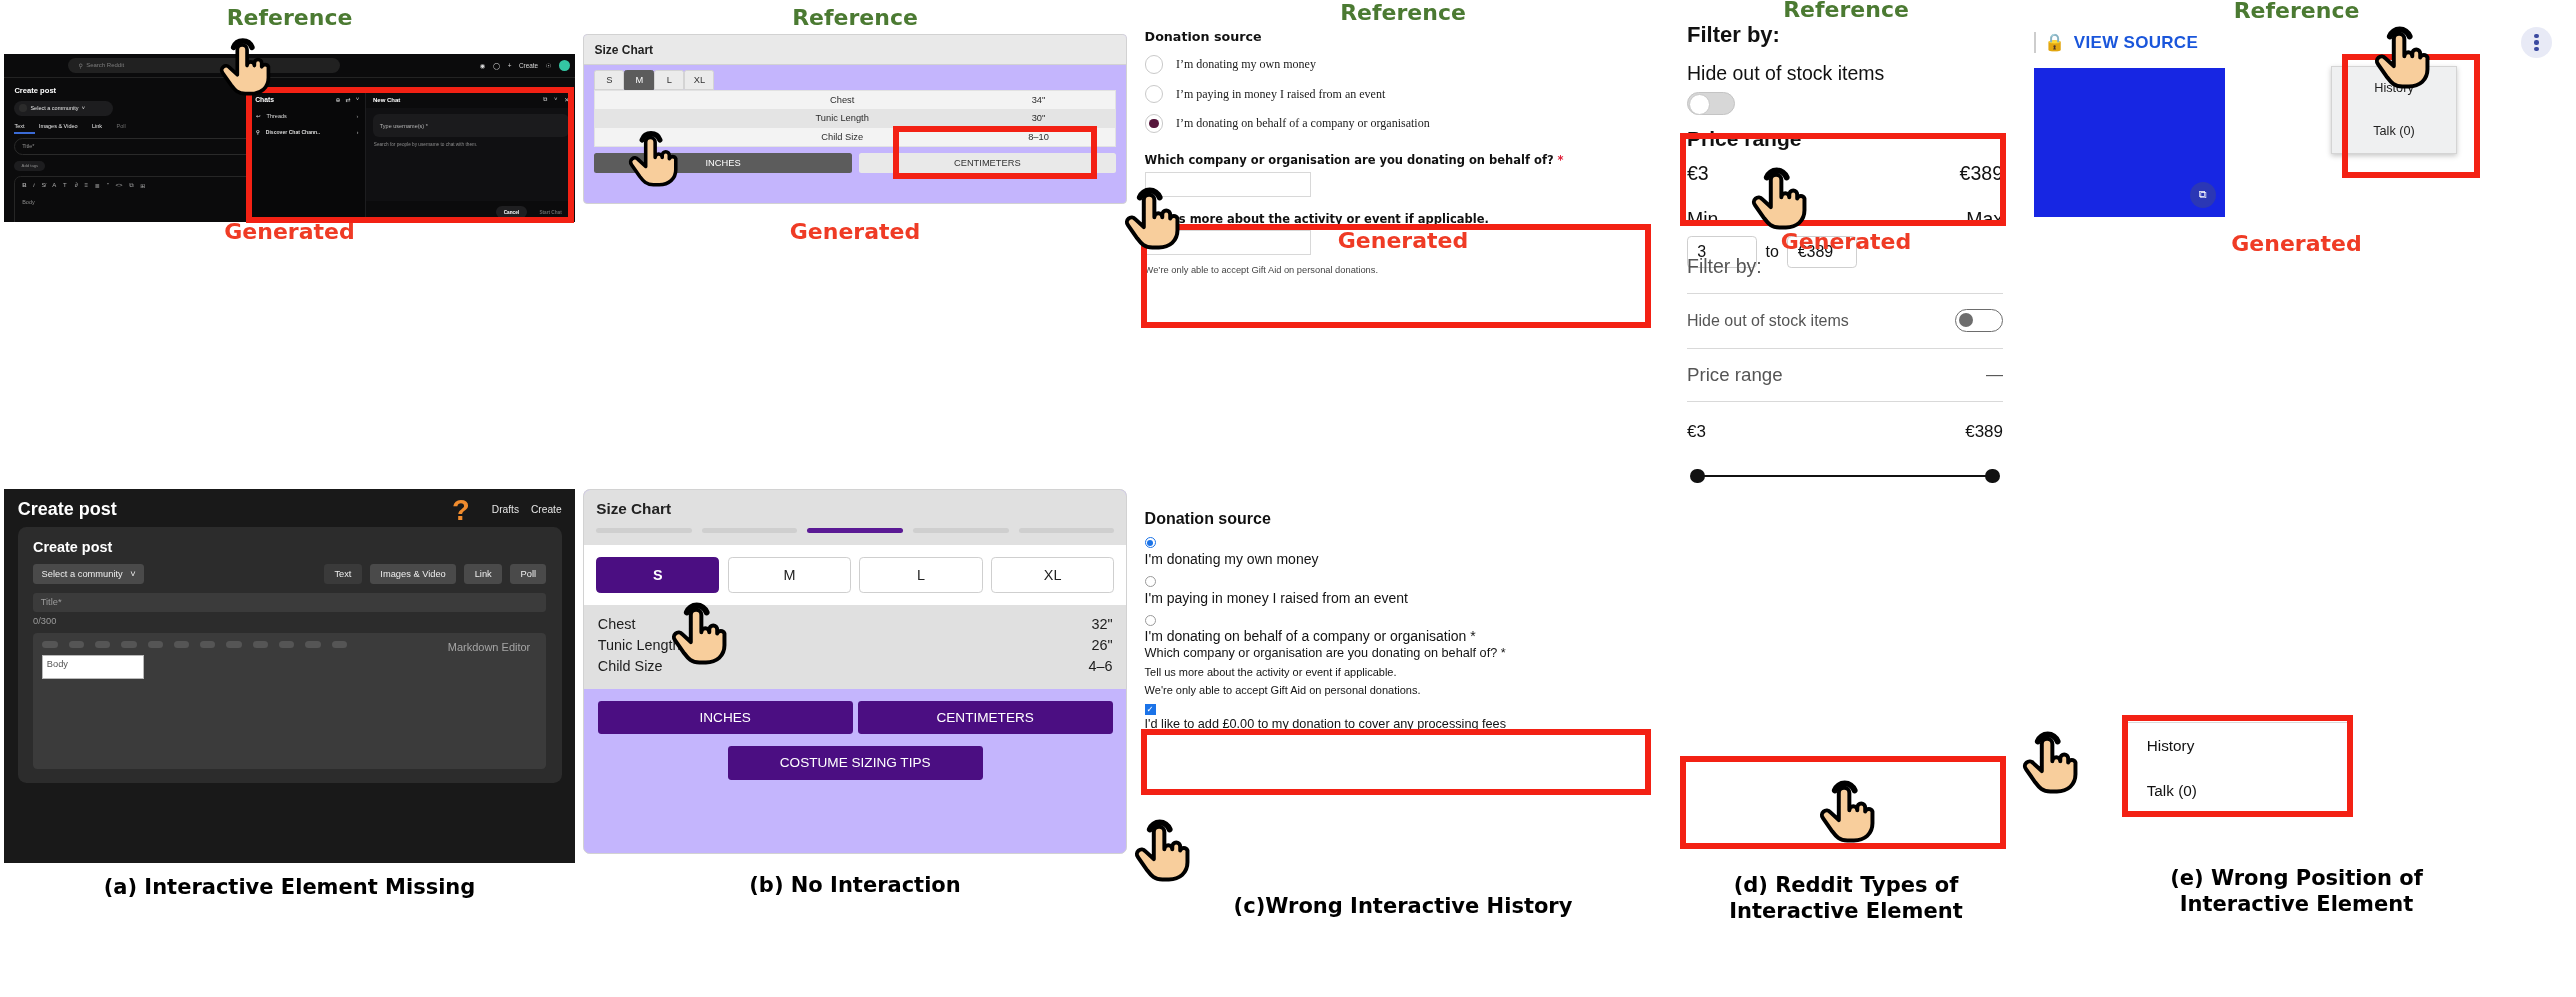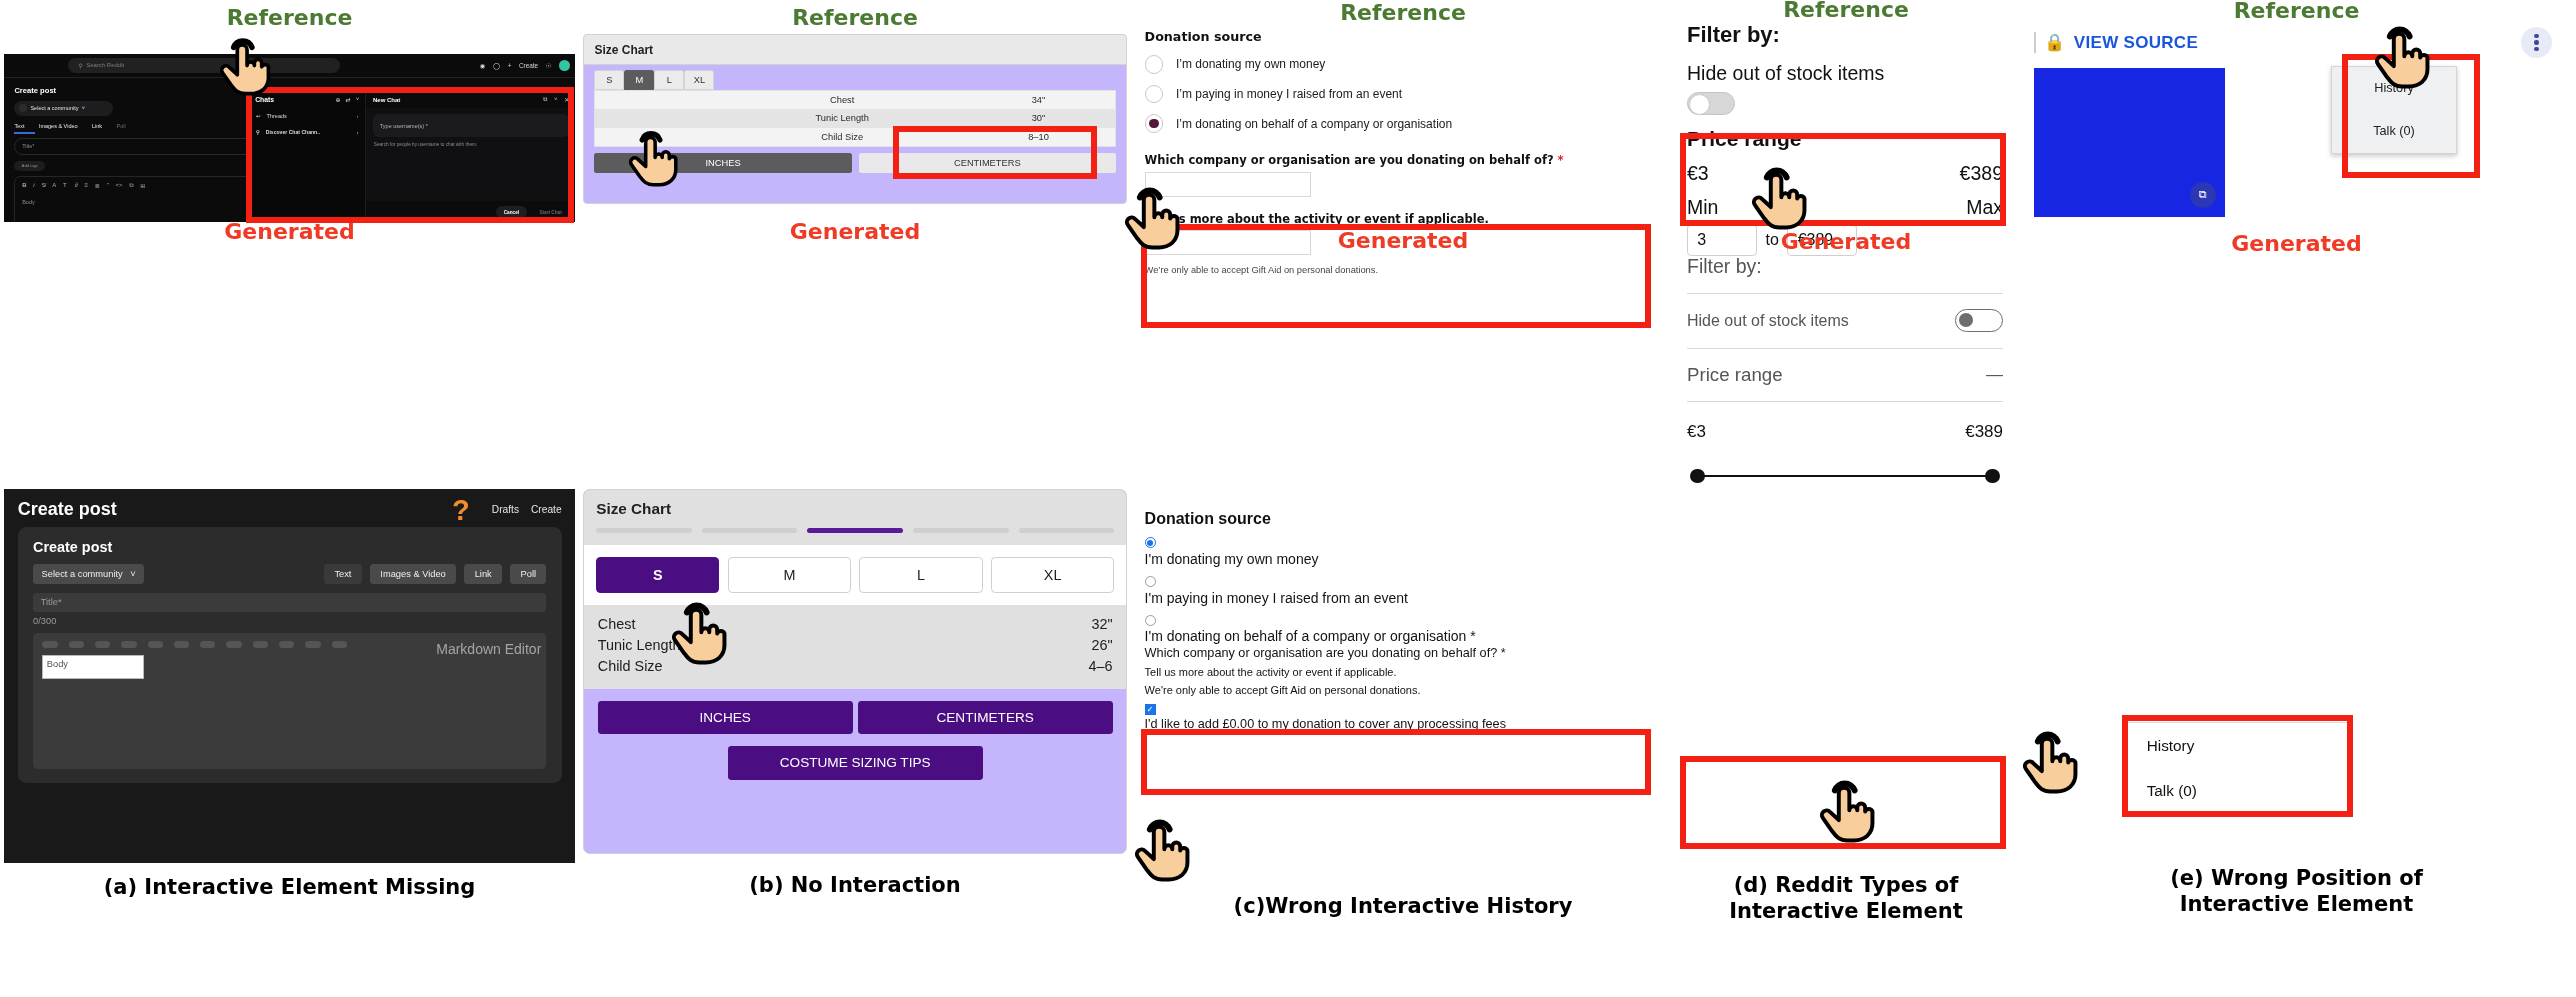--- a/index.html
+++ b/index.html
@@ -85,21 +85,21 @@
       display:flex; align-items:center; gap:7.6px; }
   .ag-tabs { margin-left:auto; display:flex; gap:8.5px; }
   .ag-tab { background:#4a4a4a; color:#eee; font-size:9.3px; border-radius:3.4px; padding:5.1px 10.2px; }
   .ag-tab.sel { background:#3a3a3a; }
   .ag-input { margin-top:8.5px; height:18.7px; background:#3b3b3b; border-radius:3.4px; color:#9b9b9b;
       font-size:9.3px; display:flex; align-items:center; padding-left:7.6px; }
   .ag-count { color:#9b9b9b; font-size:9.3px; margin-top:4.2px; }
   .ag-edit { margin-top:7.6px; background:#3b3b3b; border-radius:4.2px; height:136px; padding:7.6px 9.3px; position:relative; }
   .ag-pills { display:flex; gap:11px; }
   .ag-pill { width:15.3px; height:6.8px; border-radius:4.2px; background:#555; }
-  .ag-md { position:absolute; right:5px; top:7.6px; color:#a5a5a5; font-size:14px; }
+  .ag-md { position:absolute; right:16px; top:7.6px; color:#a5a5a5; font-size:11px; }
   .ag-body { margin-top:7.6px; width:102px; height:24px; background:#fff; border:0.8px solid #b9b9b9;
       color:#555; font-size:9.3px; padding:2.5px 3.4px; }
   .ag-foot { display:flex; align-items:center; margin-top:10.2px; }
   .ag-save { background:#4a4a4a; color:#eee; font-size:9.3px; border-radius:3.4px; padding:5.1px 10.2px; }
   .ag-post { margin-left:auto; background:#4a4a4a; color:#eee; font-size:9.3px; border-radius:3.4px; padding:5.1px 12px; }
 
   
   .b-card { position:absolute; background:#c4b5fd; border:0.8px solid #d2d2d2; border-radius:4.2px; overflow:hidden; }
   .b-hd { background:#e9e9e9; border-bottom:0.8px solid #d2d2d2; font-weight:bold; }
   .bref { left:4.2px; top:34px; width:544px; height:170px; }
@@ -139,21 +139,21 @@
   .bg-row span:last-child { margin-left:auto; }
   .bg-units { display:flex; gap:5.1px; padding:12px 13.6px 0; }
   .bg-unit { flex:1; text-align:center; font-size:13.6px; color:#fff; background:#4b0e82;
      padding:9.3px 0; border-radius:3.4px; font-weight:normal; }
   .bg-tips { margin:12px auto 0; width:255px; text-align:center; font-size:13.6px; color:#fff;
      background:#4b0e82; padding:8.5px 0; border-radius:3.4px; line-height:1.25; }
 
   
   .c-ref { position:absolute; left:13.6px; top:29px; width:510px; }
   .c-h { font-size:12.7px; font-weight:bold; color:#111; font-family:"DejaVu Sans", sans-serif; }
-  .c-opt { display:flex; align-items:center; gap:12.7px; margin-top:11px; }
+  .c-opt { display:flex; align-items:center; gap:12.7px; margin-top:11px;font-family:Liberation Serif, serif; }
   .c-radio { width:18.7px; height:18.7px; border-radius:50%; border:1.3px solid #c9c9c9; background:#fff;
      display:flex; align-items:center; justify-content:center; flex:0 0 auto; }
   .c-radio .dot { width:9.3px; height:9.3px; border-radius:50%; background:#57173c; display:none; }
   .c-radio.on .dot { display:block; }
   .c-optlbl { font-size:12px; color:#1b1b1b; }
   .c-q { font-size:11.5px; font-weight:bold; color:#111; font-family:"DejaVu Sans", sans-serif; }
   .c-req { color:#e0213a; }
   .c-field { margin-top:4.2px; width:166px; height:25.5px; border:0.8px solid #d8d8d8; background:#fff; }
   .c-note { font-size:9.3px; color:#444; margin-top:9.3px; }
 
@@ -566,21 +566,21 @@
       <div class="d-h">Filter by:</div>
       <div class="d-sub">Hide out of stock items</div>
       <div class="d-toggle">
         <span class="knob"></span>
       </div>
       <div class="d-pr">Price range</div>
       <div class="d-minmax">
         <span>€3</span>
         <span>€389</span>
       </div>
-      <div class="d-minmax" style="margin-top:11px;">
+      <div class="d-minmax" style="margin-top:23px;">
         <span>Min</span>
         <span>Max</span>
       </div>
       <div class="d-inputs">
         <div class="d-in">3</div>
         <div class="d-to">to</div>
         <div class="d-in">€389</div>
       </div>
     </div>
 

